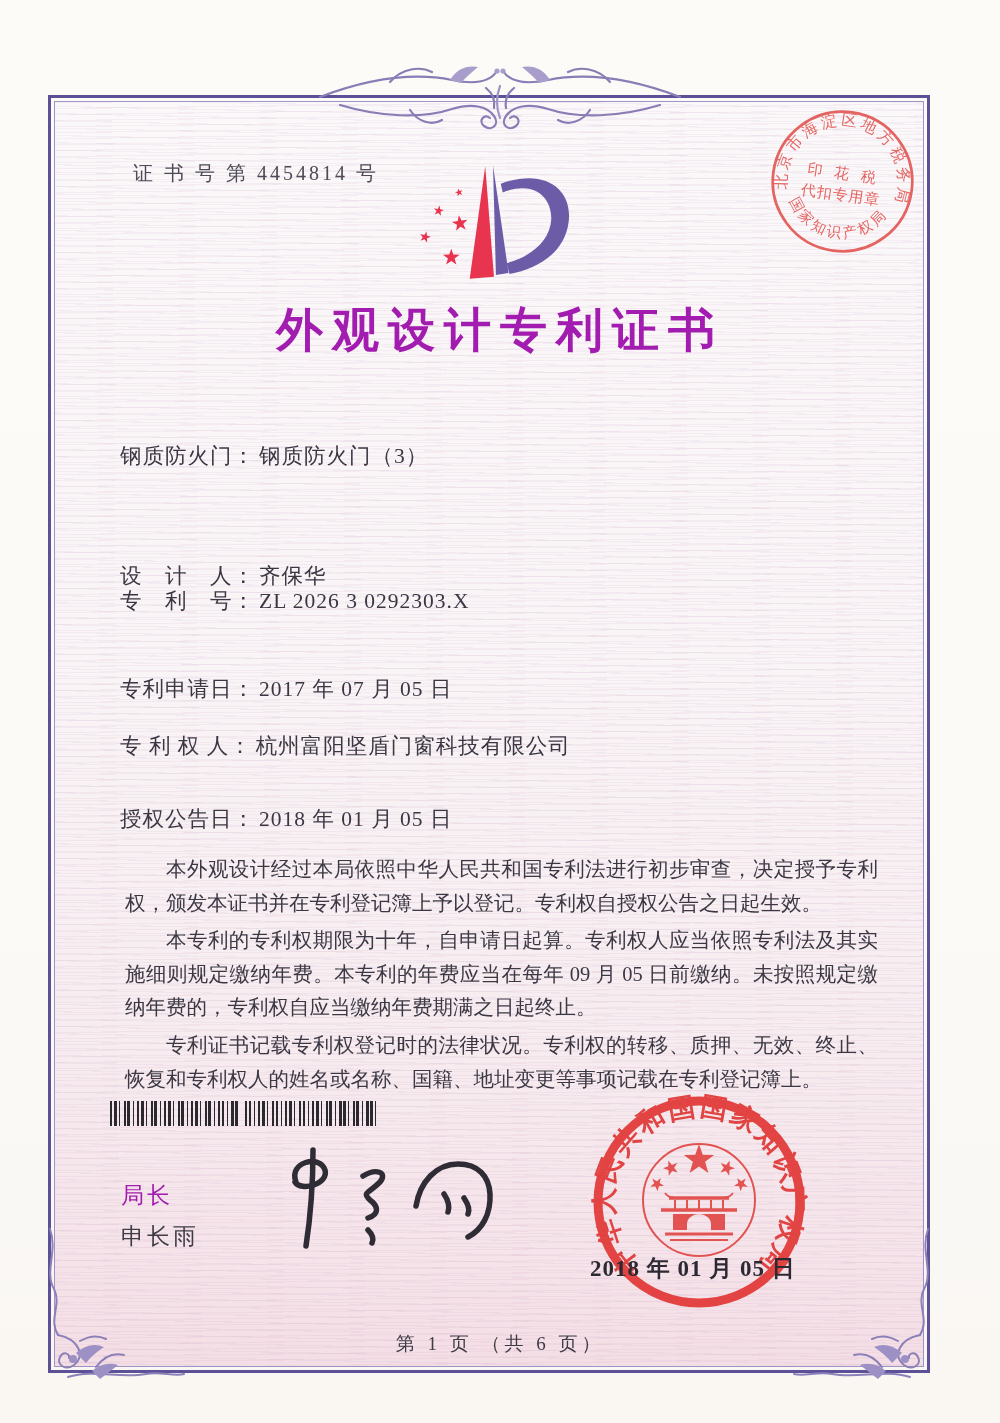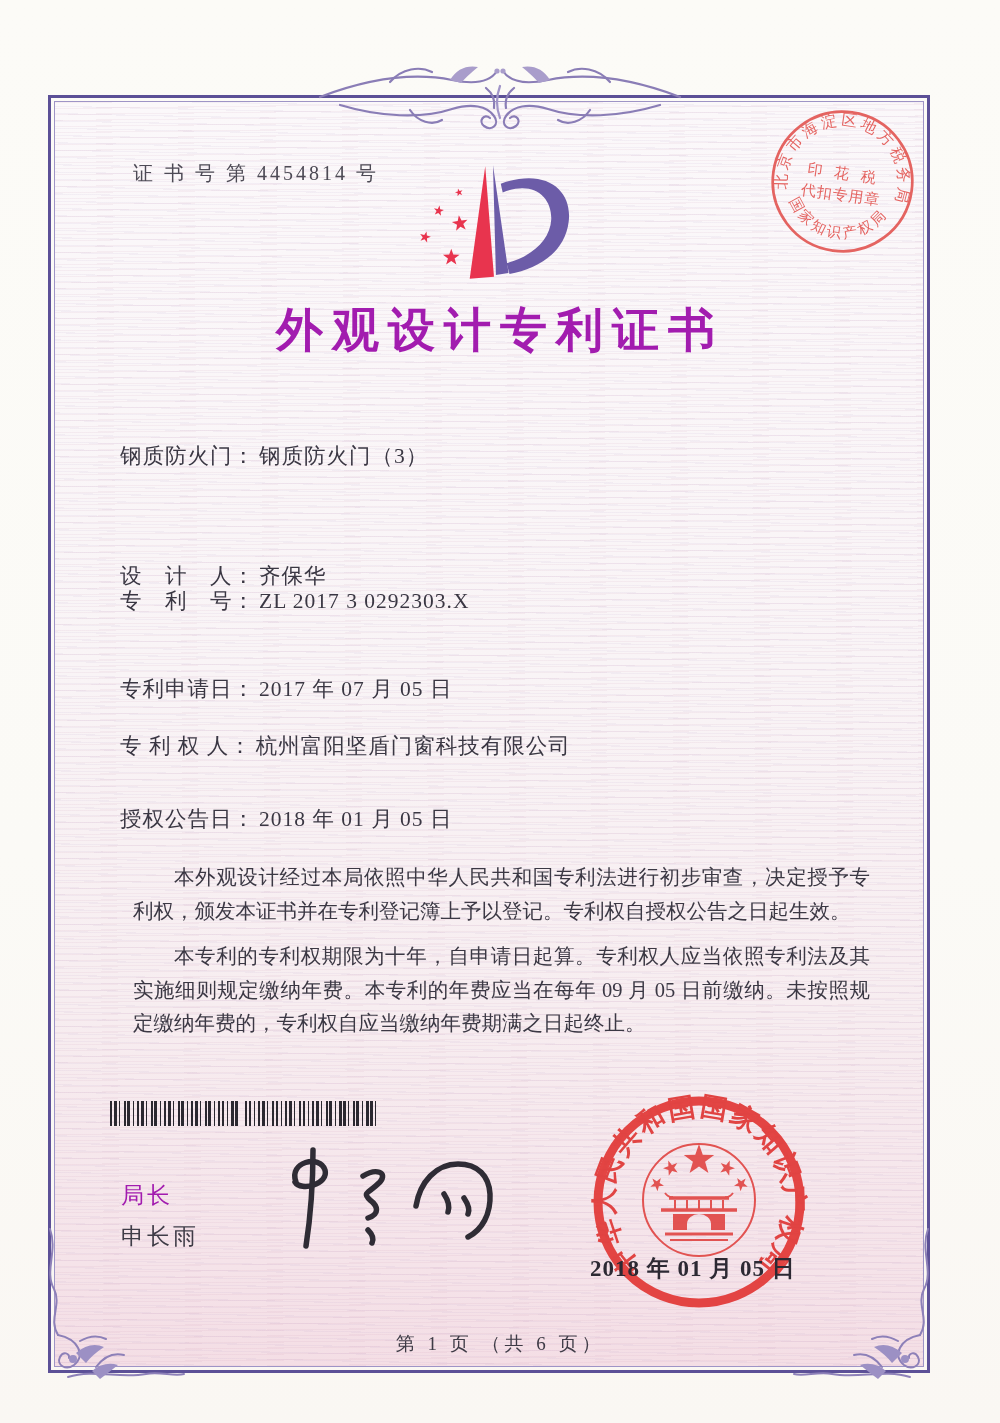--- a/index.html
+++ b/index.html
@@ -21,21 +21,21 @@
       linear-gradient(180deg,#fbf8fa 0%,#f9f4f6 45%,#f7edf0 72%,#f5e3e9 92%,#f4dee5 100%);
   }
   .abs{position:absolute;}
   #cert-number{left:97px;top:160px;font-size:20px;letter-spacing:3px;color:#4d4a55;z-index:5;margin-left:36px;}
   #title{left:120px;top:299px;width:760px;text-align:center;font-size:47px;font-weight:bold;
          letter-spacing:9px;color:#a21caf;z-index:5;}
   .field{left:120px;font-size:21.5px;letter-spacing:1px;color:#3a3743;z-index:5;white-space:nowrap;}
   .field .val{margin-left:4px;}
   #body-text{left:121px;top:849px;width:761px;font-size:20.5px;line-height:33.6px;
              text-align:justify;color:#3b3844;z-index:5;}
-  #body-text p{margin:12px;text-indent:2em;}
+  #body-text p{margin:4px;text-indent:2em;}
   #barcode{left:110px;top:1101px;width:268px;height:25px;z-index:5;
     background:repeating-linear-gradient(90deg,
       #2b2830 0 2px, transparent 2px 3.5px,
       #2b2830 3.5px 6.5px, transparent 6.5px 9px,
       #2b2830 9px 10px, transparent 10px 13.5px);}
   #dg-title{left:121px;top:1180px;font-size:23px;letter-spacing:3px;color:#a21caf;
             font-family:"Liberation Sans","DejaVu Sans",sans-serif;z-index:5;}
   #dg-name{left:121px;top:1221px;font-size:23px;letter-spacing:3px;color:#3f3c47;
            font-family:"Liberation Sans","DejaVu Sans",sans-serif;z-index:5;}
   #signature-svg{left:268px;top:1142px;z-index:6;}
@@ -156,35 +156,36 @@
 
   <div class="abs" id="title">外观设计专利证书</div>
 
   <div class="abs field" style="top:441px;">
     <span class="lbl">钢质防火门：</span><span class="val">钢质防火门（3）</span>
   </div>
   <div class="abs field" style="top:513px;margin-top:48px;">
     <span class="lbl">设　计　人：</span><span class="val">齐保华</span>
   </div>
   <div class="abs field" style="top:586px;">
-    <span class="lbl">专　利　号：</span><span class="val">ZL 2017 3 0292303.X</span>
+    <span class="lbl">专　利　号：</span><span class="val">ZL 2026 3 0292303.X</span>
   </div>
   <div class="abs field" style="top:674px;">
     <span class="lbl">专利申请日：</span><span class="val">2017 年 07 月 05 日</span>
   </div>
   <div class="abs field" style="top:731px;">
     <span class="lbl">专 利 权 人：</span><span class="val">杭州富阳坚盾门窗科技有限公司</span>
   </div>
   <div class="abs field" style="top:804px;">
     <span class="lbl">授权公告日：</span><span class="val">2018 年 01 月 05 日</span>
   </div>
 
   <div class="abs" id="body-text">
     <p>本外观设计经过本局依照中华人民共和国专利法进行初步审查，决定授予专利权，颁发本证书并在专利登记簿上予以登记。专利权自授权公告之日起生效。</p>
     <p>本专利的专利权期限为十年，自申请日起算。专利权人应当依照专利法及其实施细则规定缴纳年费。本专利的年费应当在每年 09 月 05 日前缴纳。未按照规定缴纳年费的，专利权自应当缴纳年费期满之日起终止。</p>
+    <p>专利证书记载专利权登记时的法律状况。专利权的转移、质押、无效、终止、恢复和专利权人的姓名或名称、国籍、地址变更等事项记载在专利登记簿上。</p>
   </div>
 
   <div class="abs" id="barcode"></div>
 
   <div class="abs" id="dg-title">局长</div>
   <div class="abs" id="dg-name">申长雨</div>
 
   <svg class="abs" id="signature-svg" width="250" height="118" viewBox="0 0 250 118">
     <g fill="none" stroke="#2f2c35" stroke-width="5.5" stroke-linecap="round" stroke-linejoin="round">
       <path d="M28,40 C20,20 52,12 57,28 C61,42 33,50 27,40"></path>

